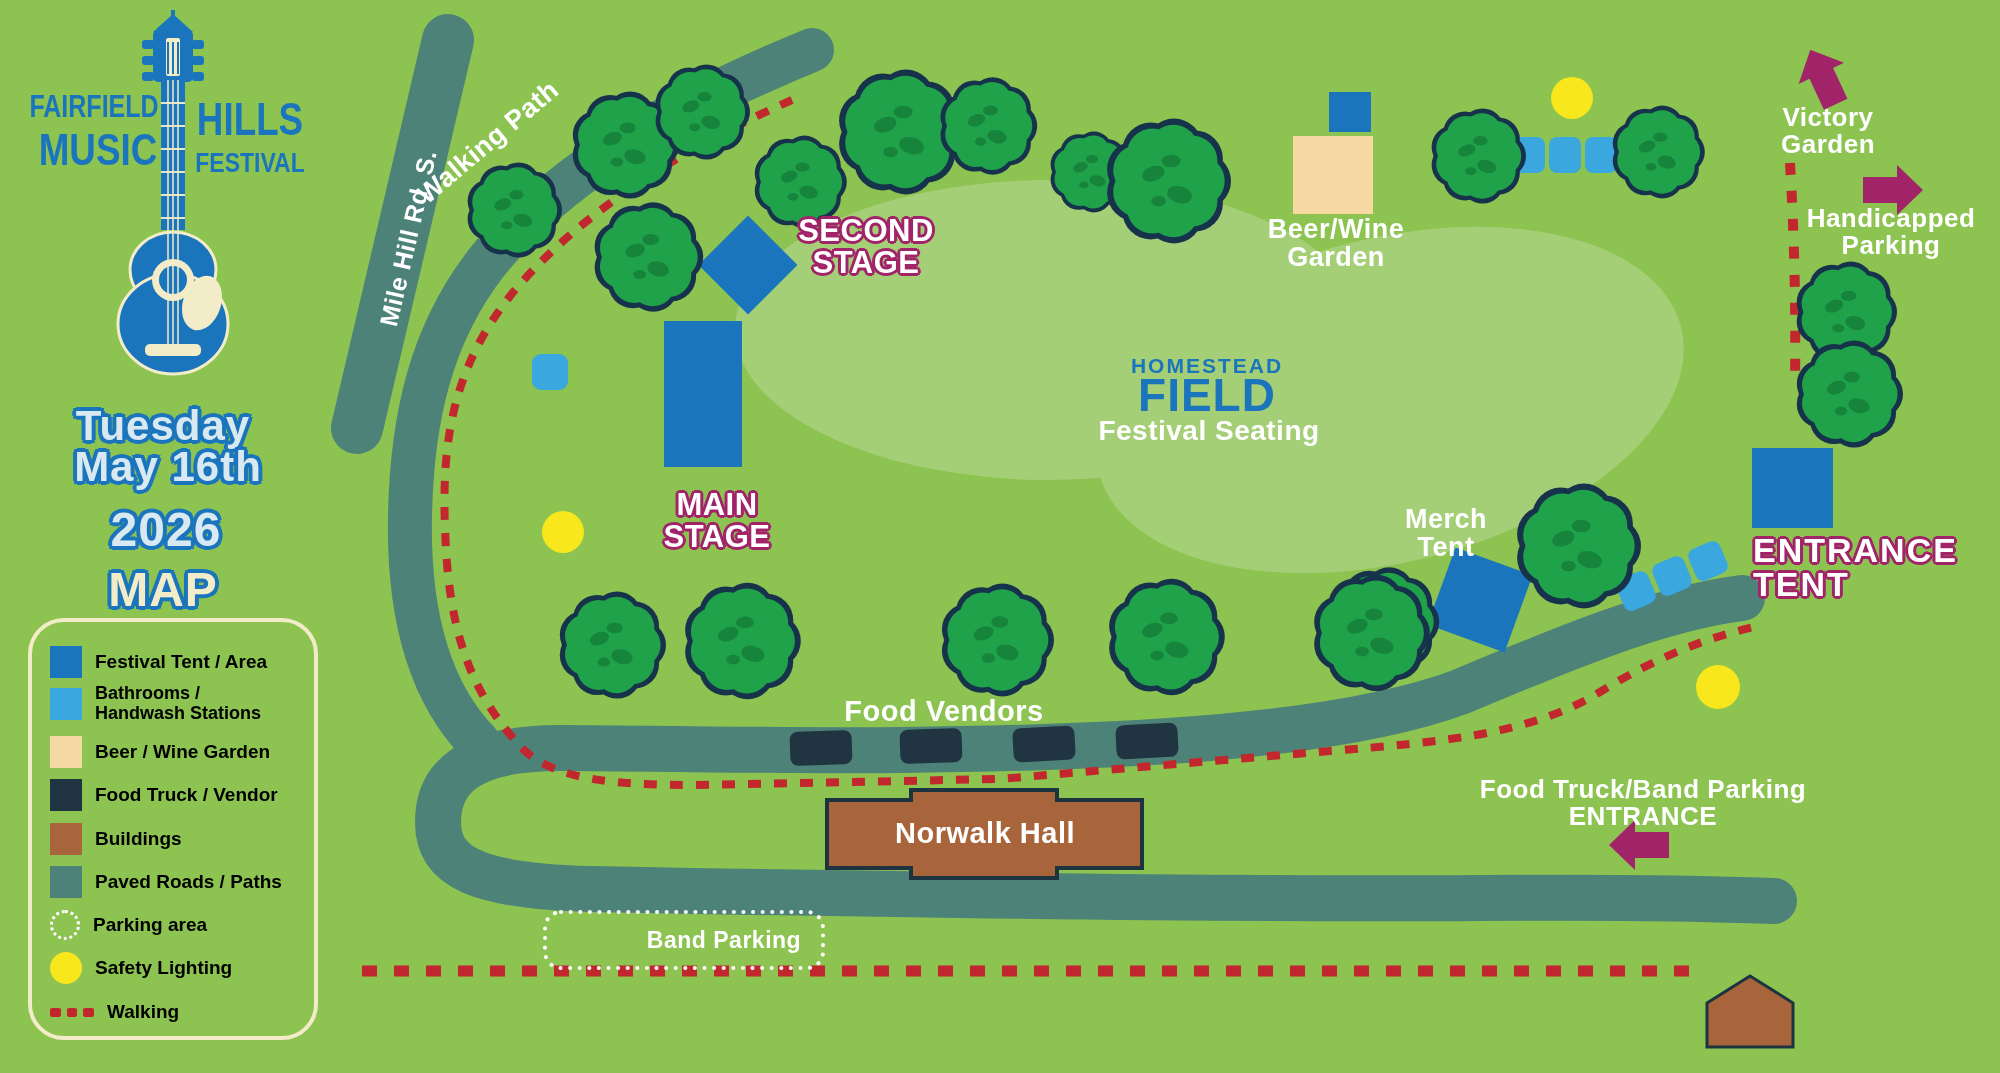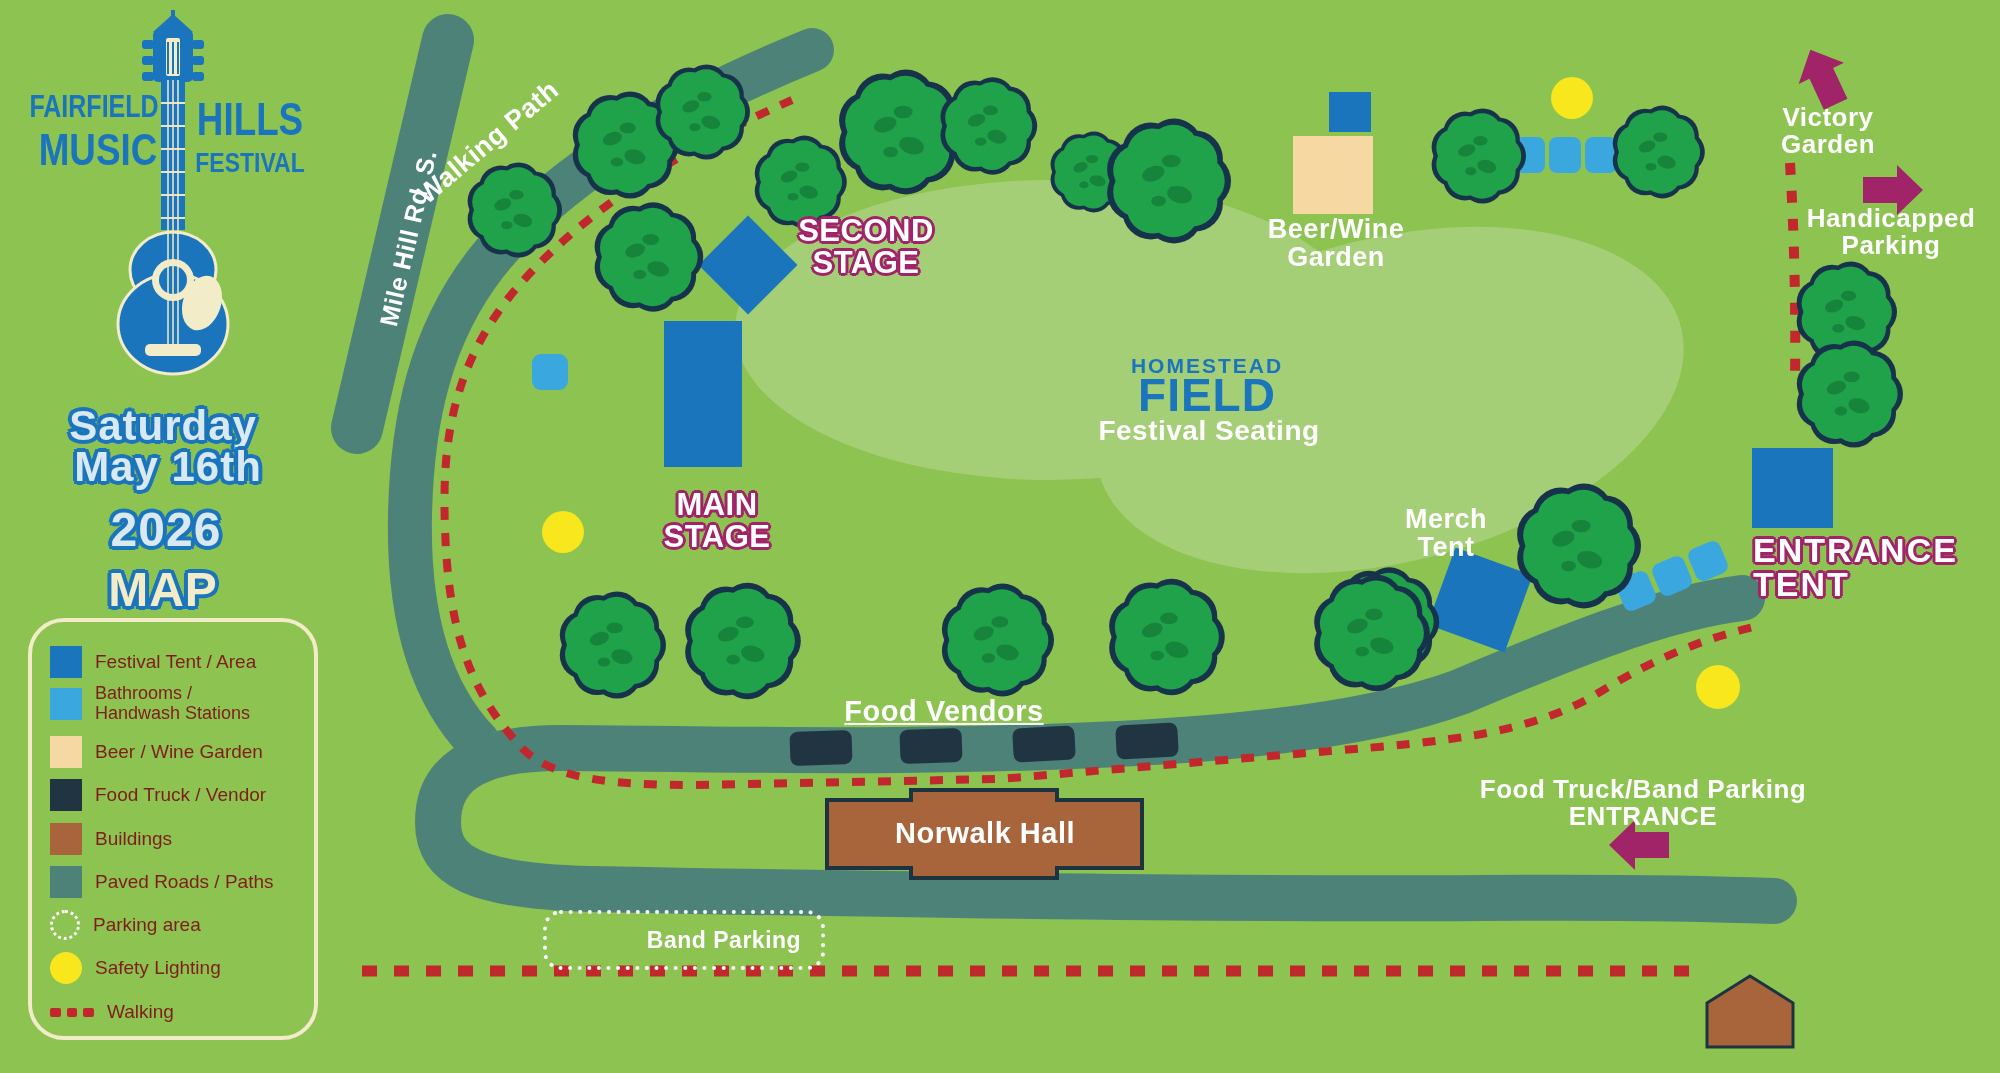--- a/index.html
+++ b/index.html
@@ -19,41 +19,41 @@
   #lbl-second{left:866px;top:247px;font-size:31px;}
   #lbl-main{left:717px;top:521px;font-size:31px;}
   #lbl-entrance{left:1753px;top:533px;transform:none;text-align:left;font-size:34px;letter-spacing:2px;line-height:1.0;}
   #lbl-homestead-top{left:1207px;top:366px;font-size:21px;letter-spacing:2px;}
   #lbl-homestead-main{left:1207px;top:396px;font-size:46px;letter-spacing:1px;}
   #lbl-festseating{left:1209px;top:431px;font-size:28px;}
   #lbl-beer{left:1336px;top:243px;font-size:27px;}
   #lbl-merch{left:1446px;top:533px;font-size:27px;}
   #lbl-victory{left:1828px;top:131px;font-size:26px;}
   #lbl-handicap{left:1891px;top:232px;font-size:26px;}
-  #lbl-foodvendors{left:944px;top:711px;font-size:29px;text-decoration:underline;}
+  #lbl-foodvendors{left:944px;top:711px;font-size:29px;}
   #lbl-norwalk{left:985px;top:833px;font-size:29px;}
   #lbl-bandparking{left:724px;top:941px;font-size:23px;}
   #lbl-ftbp{left:1643px;top:803px;font-size:26px;}
   #lbl-newsylum{left:1622px;top:1018px;font-size:29px;}
   
   .logo-t{position:absolute;font-weight:800;color:#1b75bc;transform:translate(-50%,-50%);text-align:center;line-height:1;}
   #logo-fairfield{left:94px;top:106px;font-size:25px;letter-spacing:0;transform:translate(-50%,-50%) scale(1,1.25);}
   #logo-music{left:98px;top:150px;font-size:40px;transform:translate(-50%,-50%) scale(.92,1.1);}
   #logo-hills{left:250px;top:119px;font-size:40px;transform:translate(-50%,-50%) scale(.92,1.15);}
   #logo-festival{left:250px;top:163px;font-size:23px;transform:translate(-50%,-50%) scale(1,1.2);}
   .date-t{position:absolute;font-weight:800;color:#d8e9f1;transform:translate(-50%,-50%);letter-spacing:1px;}
   #date-day{left:163px;top:426px;font-size:42px;}
   #date-date{left:168px;top:467px;font-size:42px;}
   #date-year{left:166px;top:529px;font-size:48px;}
   #date-map{left:163px;top:589px;font-size:48px;color:#f2ecc8;}
   
   .legend{position:absolute;left:28px;top:618px;width:290px;height:422px;border:4px solid #f2ecc8;
           border-radius:36px;box-sizing:border-box;}
   .lrow{position:absolute;left:18px;display:flex;align-items:center;gap:13px;height:36px;}
-  .lrow .txt{font-weight:400;color:#7f1d1d;font-size:19px;line-height:1.1;white-space:pre-line;}
+  .lrow .txt{font-weight:700;color:#000000;font-size:19px;line-height:1.1;white-space:pre-line;}
   .sw{width:32px;height:32px;flex:0 0 auto;}
   .sw.circle{border-radius:50%;}
   .sw.dotted{width:30px;height:30px;background:transparent;border:3px dotted #fff;border-radius:50%;box-sizing:border-box;}
   .dashes{display:flex;gap:6px;align-items:center;width:44px;flex:0 0 auto;}
   .dashes i{width:12px;height:9px;background:#c1272d;border-radius:2px;}
 </style>
 </head>
 <body>
 
 <div class="stage">
@@ -240,21 +240,21 @@
   <div class="lbl" id="lbl-norwalk">Norwalk Hall</div>
   <div class="lbl" id="lbl-bandparking">Band Parking</div>
   <div class="lbl" id="lbl-ftbp">Food Truck/Band Parking
 ENTRANCE</div>
 
   <div class="logo-t" id="logo-fairfield">FAIRFIELD</div>
   <div class="logo-t" id="logo-music">MUSIC</div>
   <div class="logo-t" id="logo-hills">HILLS</div>
   <div class="logo-t" id="logo-festival">FESTIVAL</div>
 
-  <div class="date-t o-blue" id="date-day">Saturday</div>
+  <div class="date-t o-blue" id="date-day">Tuesday</div>
   <div class="date-t o-blue" id="date-date">May 16th</div>
   <div class="date-t o-blue" id="date-year">2026</div>
   <div class="date-t o-blue" id="date-map">MAP</div>
 
   <div class="legend">
     <div class="lrow" style="top:22px">
       <span class="sw" style="background:#1b75bc"></span>
       <span class="txt">Festival Tent / Area</span>
     </div>
     <div class="lrow" style="top:64px">

